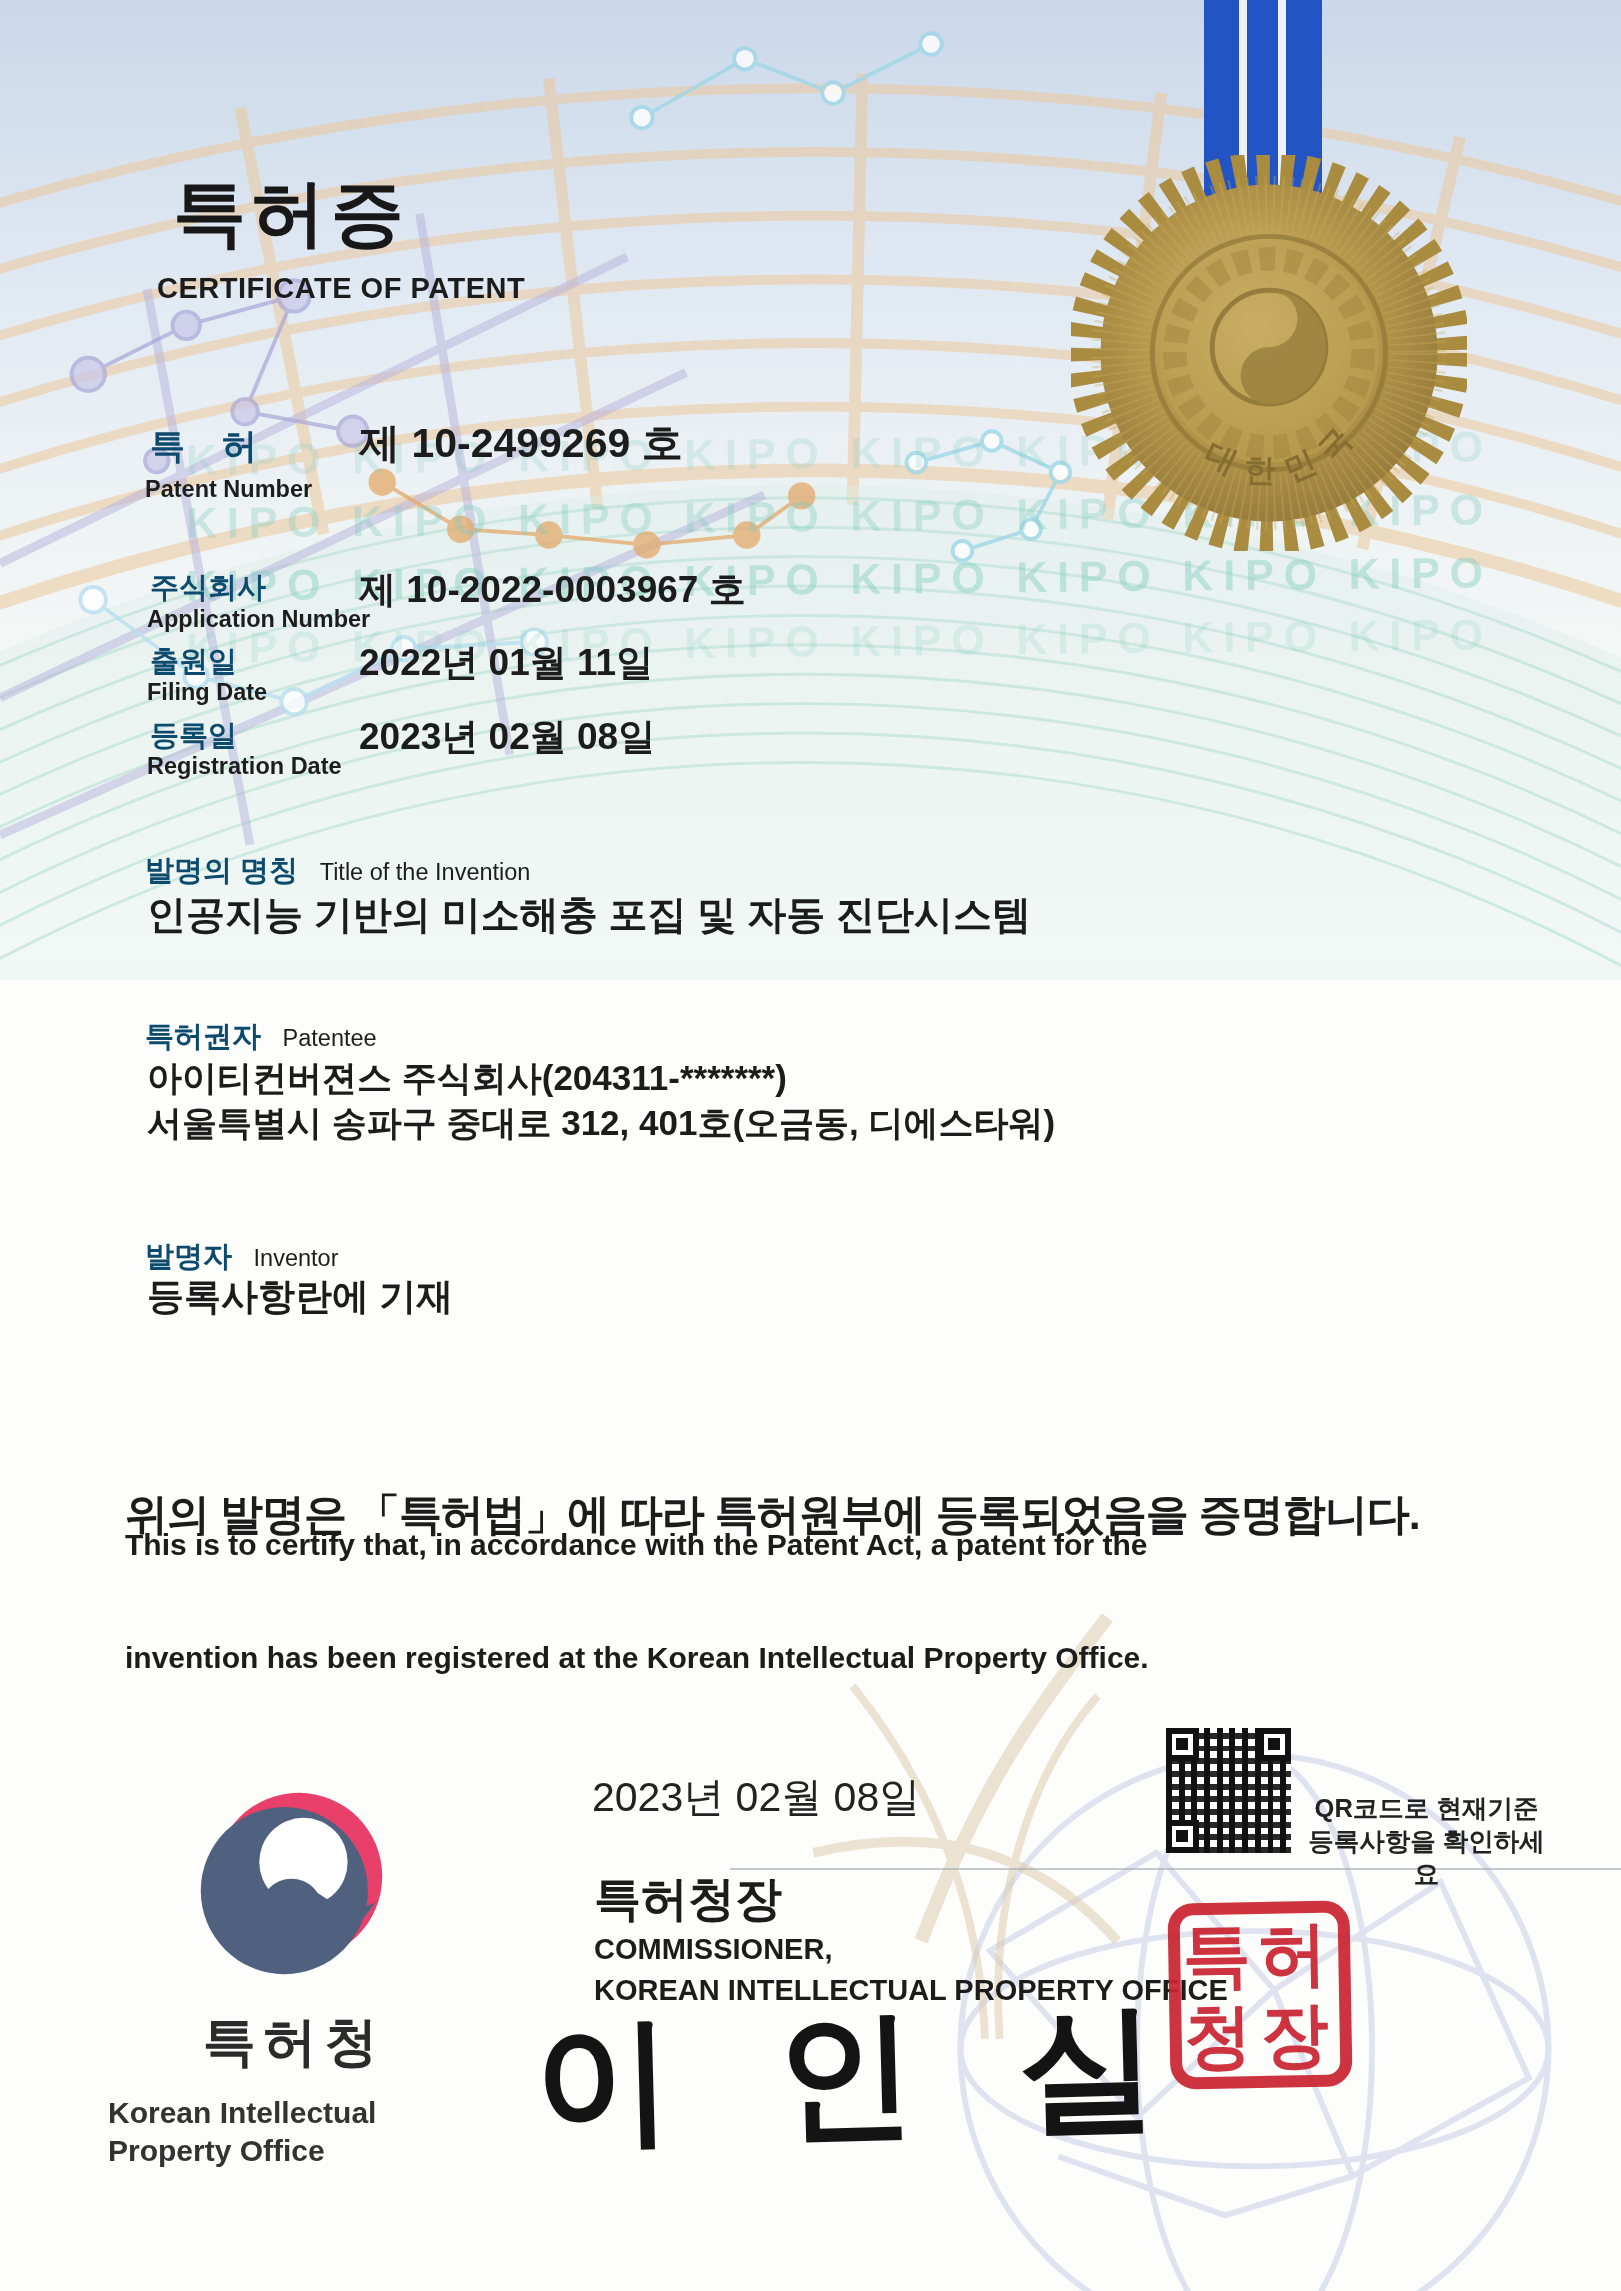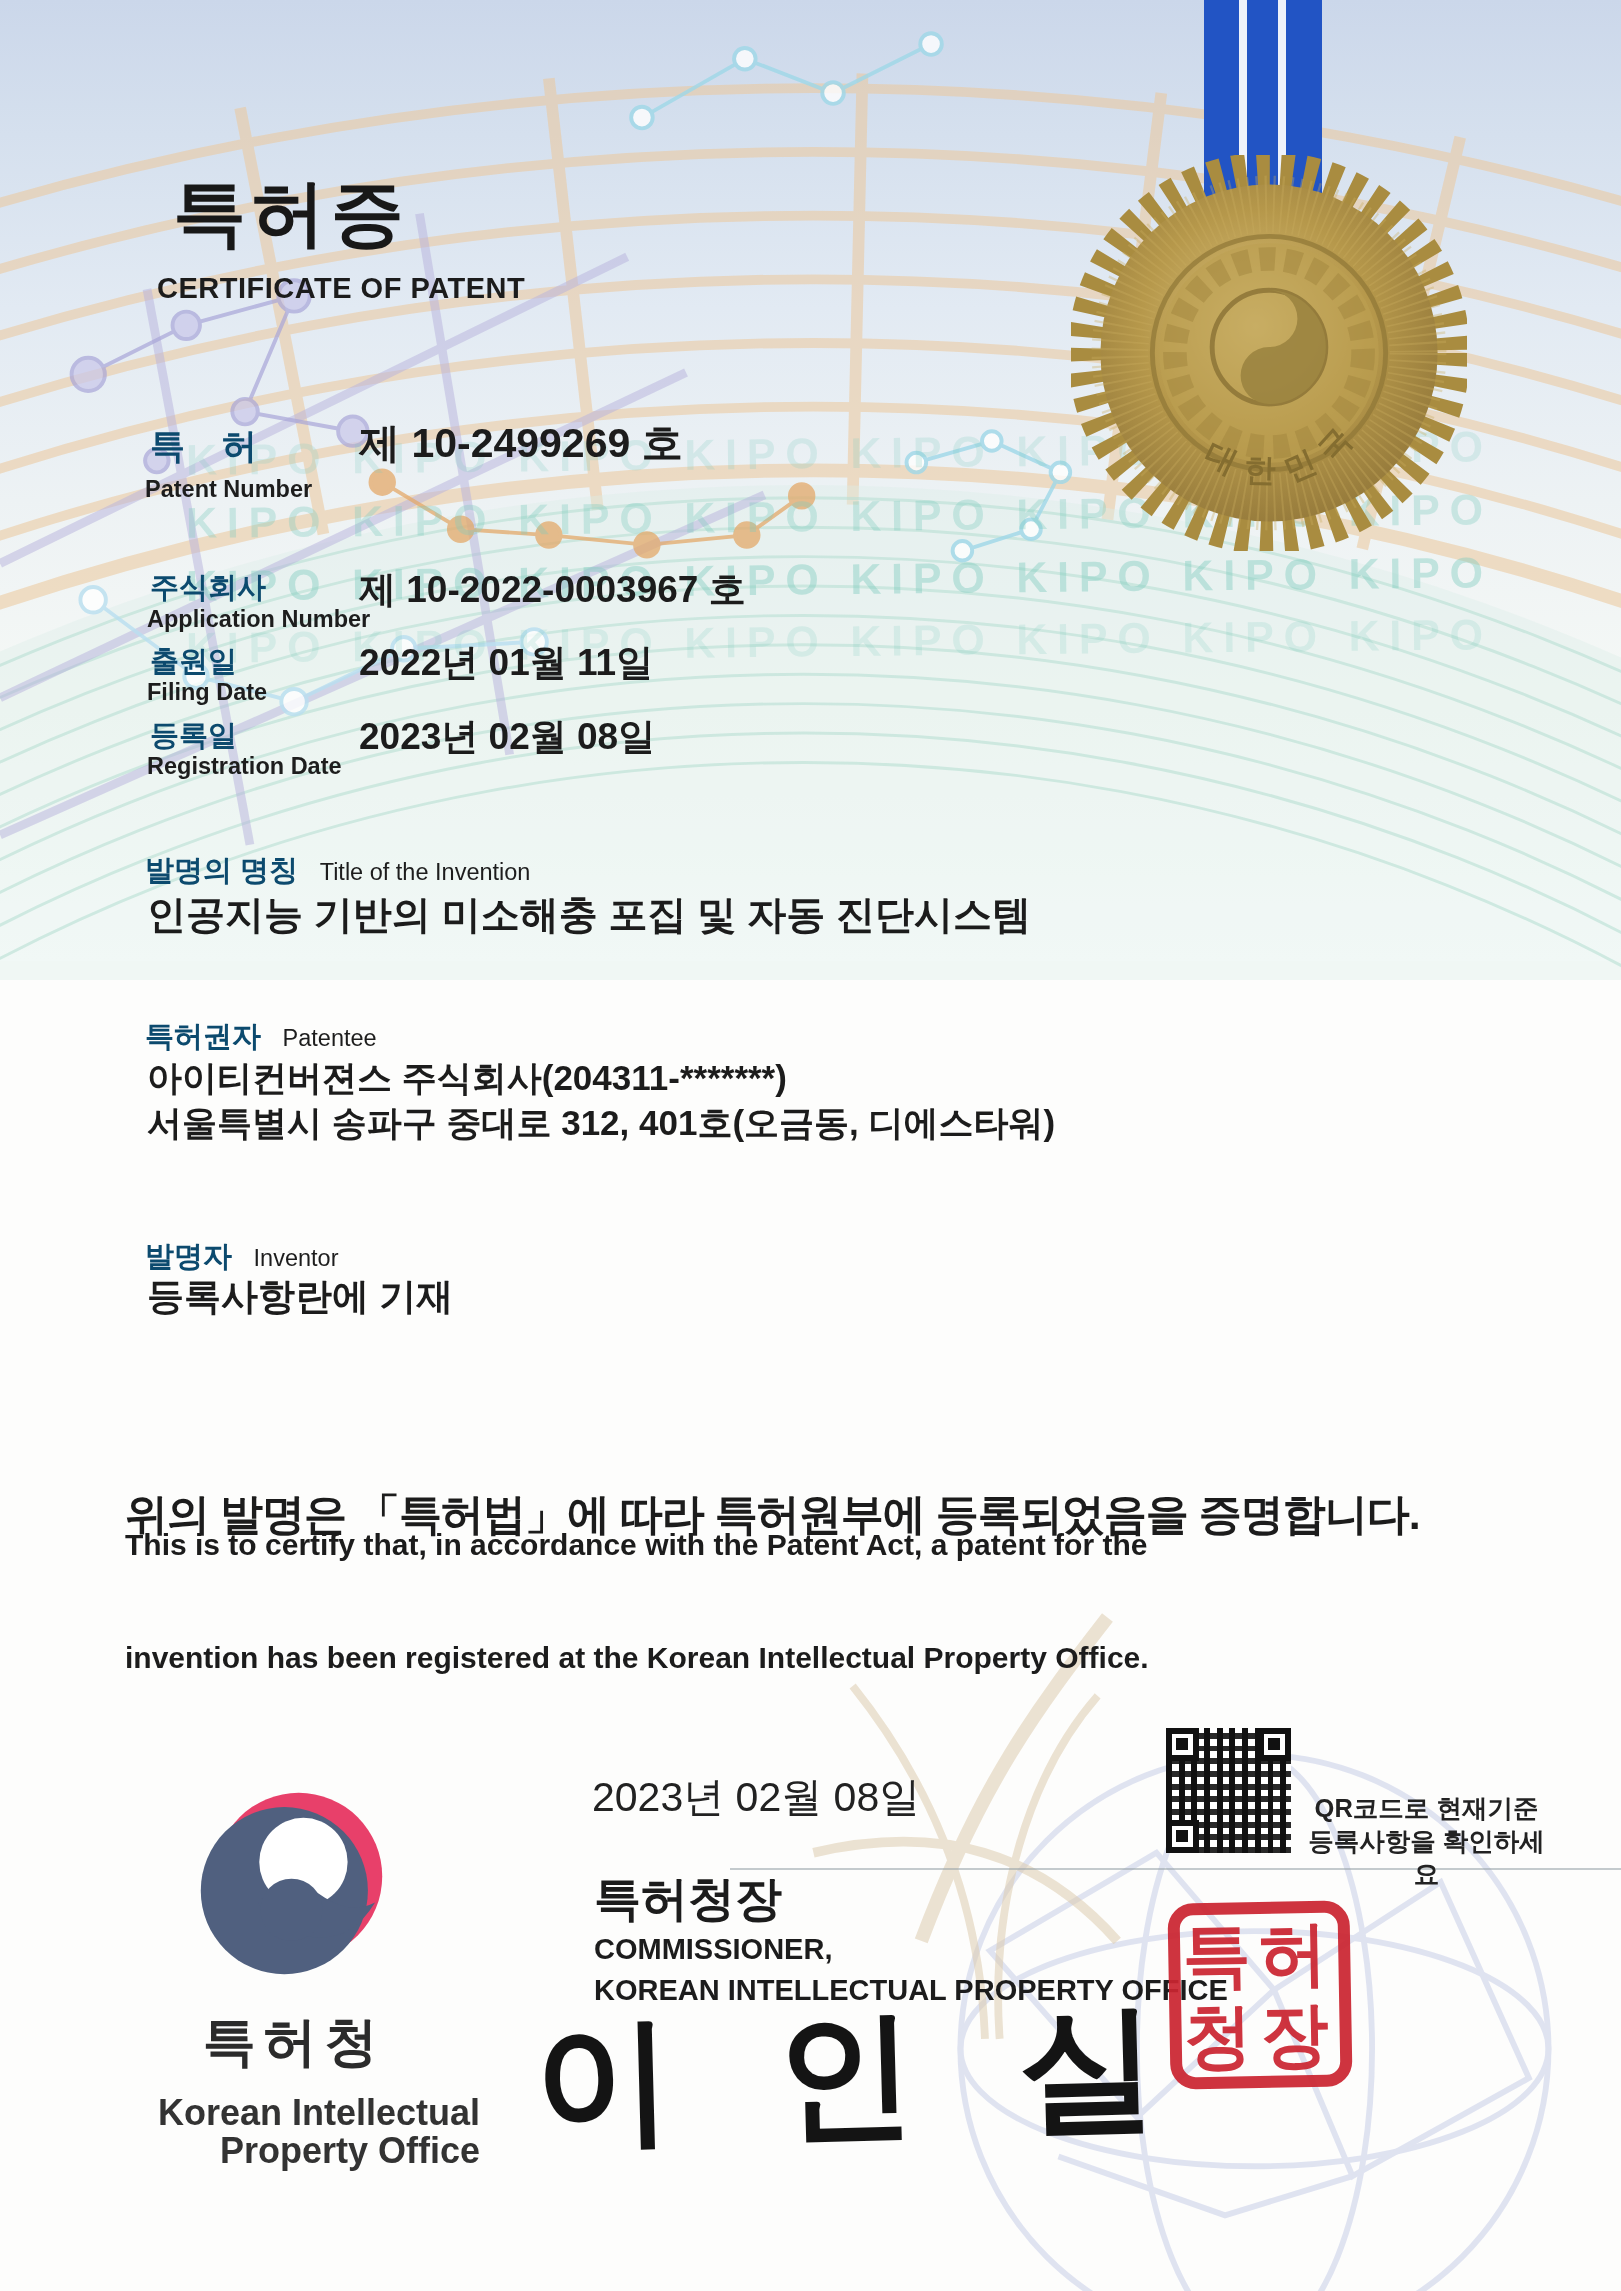--- a/index.html
+++ b/index.html
@@ -66,21 +66,21 @@
   .comm-en1{left:594px;top:1933px;font-size:29px;font-weight:bold;}
   .comm-en2{left:594px;top:1974px;font-size:29px;font-weight:bold;}
   .signature{
     left:534px;top:1982px;font-size:139px;font-weight:600;color:#141414;
     font-family:"DejaVu Serif","Liberation Serif",serif;
     letter-spacing:27.4px;transform:rotate(-1.5deg);white-space:nowrap;
   }
   
   .kipo-logo{left:196px;top:1788px;width:191px;height:191px;}
   .kipo-name-ko{left:147px;top:2007px;width:294px;text-align:center;font-size:53px;font-weight:bold;color:#2b2b2b;letter-spacing:7.8px;}
-  .kipo-name-en{left:108px;top:2094px;width:372px;text-align:right;font-size:36px;font-weight:600;color:#333;line-height:38px;}
+  .kipo-name-en{left:108px;top:2094px;width:372px;text-align:left;font-size:30px;font-weight:600;color:#333;line-height:38px;}
   
   .qr{
     position:absolute;left:1166px;top:1728px;width:125px;height:125px;background:#fff;
     background-image:
       repeating-linear-gradient(0deg,rgba(17,17,17,.9) 0 5.9px,transparent 5.9px 12.7px),
       repeating-linear-gradient(90deg,#111 0 5.9px,#fff 5.9px 12.7px);
   }
   .qr .finder{position:absolute;width:33px;height:33px;border:6.9px solid #111;background:#fff;box-sizing:border-box;}
   .qr .finder::after{content:"";position:absolute;left:3.9px;top:3.9px;width:11.8px;height:11.8px;background:#111;}
   .qr .f-tl{left:0;top:0;} .qr .f-tr{right:0;top:0;} .qr .f-bl{left:0;bottom:0;}

